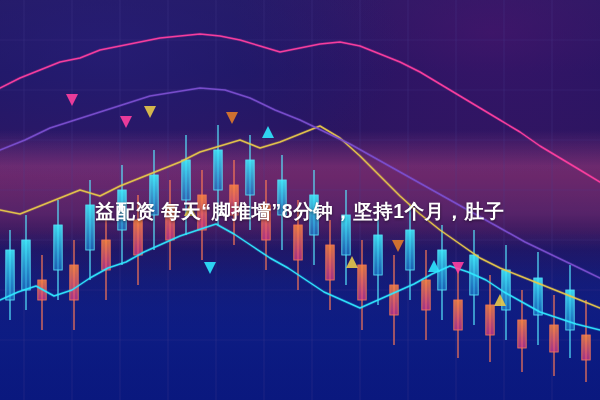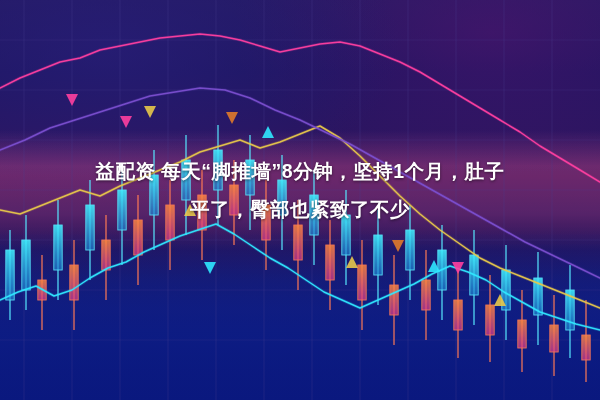--- a/index.html
+++ b/index.html
@@ -55,21 +55,21 @@
     text-align: center;
     color: #ffffff;
     font-size: 19.5px;
     line-height: 38px;
     font-weight: 700;
     letter-spacing: 0.5px;
     text-shadow: 0 1px 3px rgba(0,0,0,0.55);
     padding: 0 14px;
     box-sizing: border-box;
   }
-  .caption .line { display: block; white-space: nowrap; }
+  .caption .line { display: block; white-space: nowrap; margin-top: 40px; }
 </style>
 </head>
 <body>
 
 <div id="stage">
 
   <div class="bg-base"></div>
   <div class="bg-warm"></div>
   <div class="bg-blue-bottom"></div>
 
@@ -202,16 +202,15 @@
         <polygon points="352,256 346,268 358,268" fill="#e8c84a" opacity="0.9"></polygon>
         <polygon points="398,252 392,240 404,240" fill="#e07a2a" opacity="0.9"></polygon>
         <polygon points="434,260 428,272 440,272" fill="#2fe8ff" opacity="0.9"></polygon>
         <polygon points="458,274 452,262 464,262" fill="#ff3fa0" opacity="0.9"></polygon>
         <polygon points="500,294 494,306 506,306" fill="#e8c84a" opacity="0.9"></polygon>
       </g>
   </svg>
 
   <div class="caption">
     <span class="line">益配资 每天“脚推墙”8分钟，坚持1个月，肚子</span>
-    <span class="line">平了，臀部也紧致了不少</span>
   </div>
 
 </div>
 
 </body></html>

